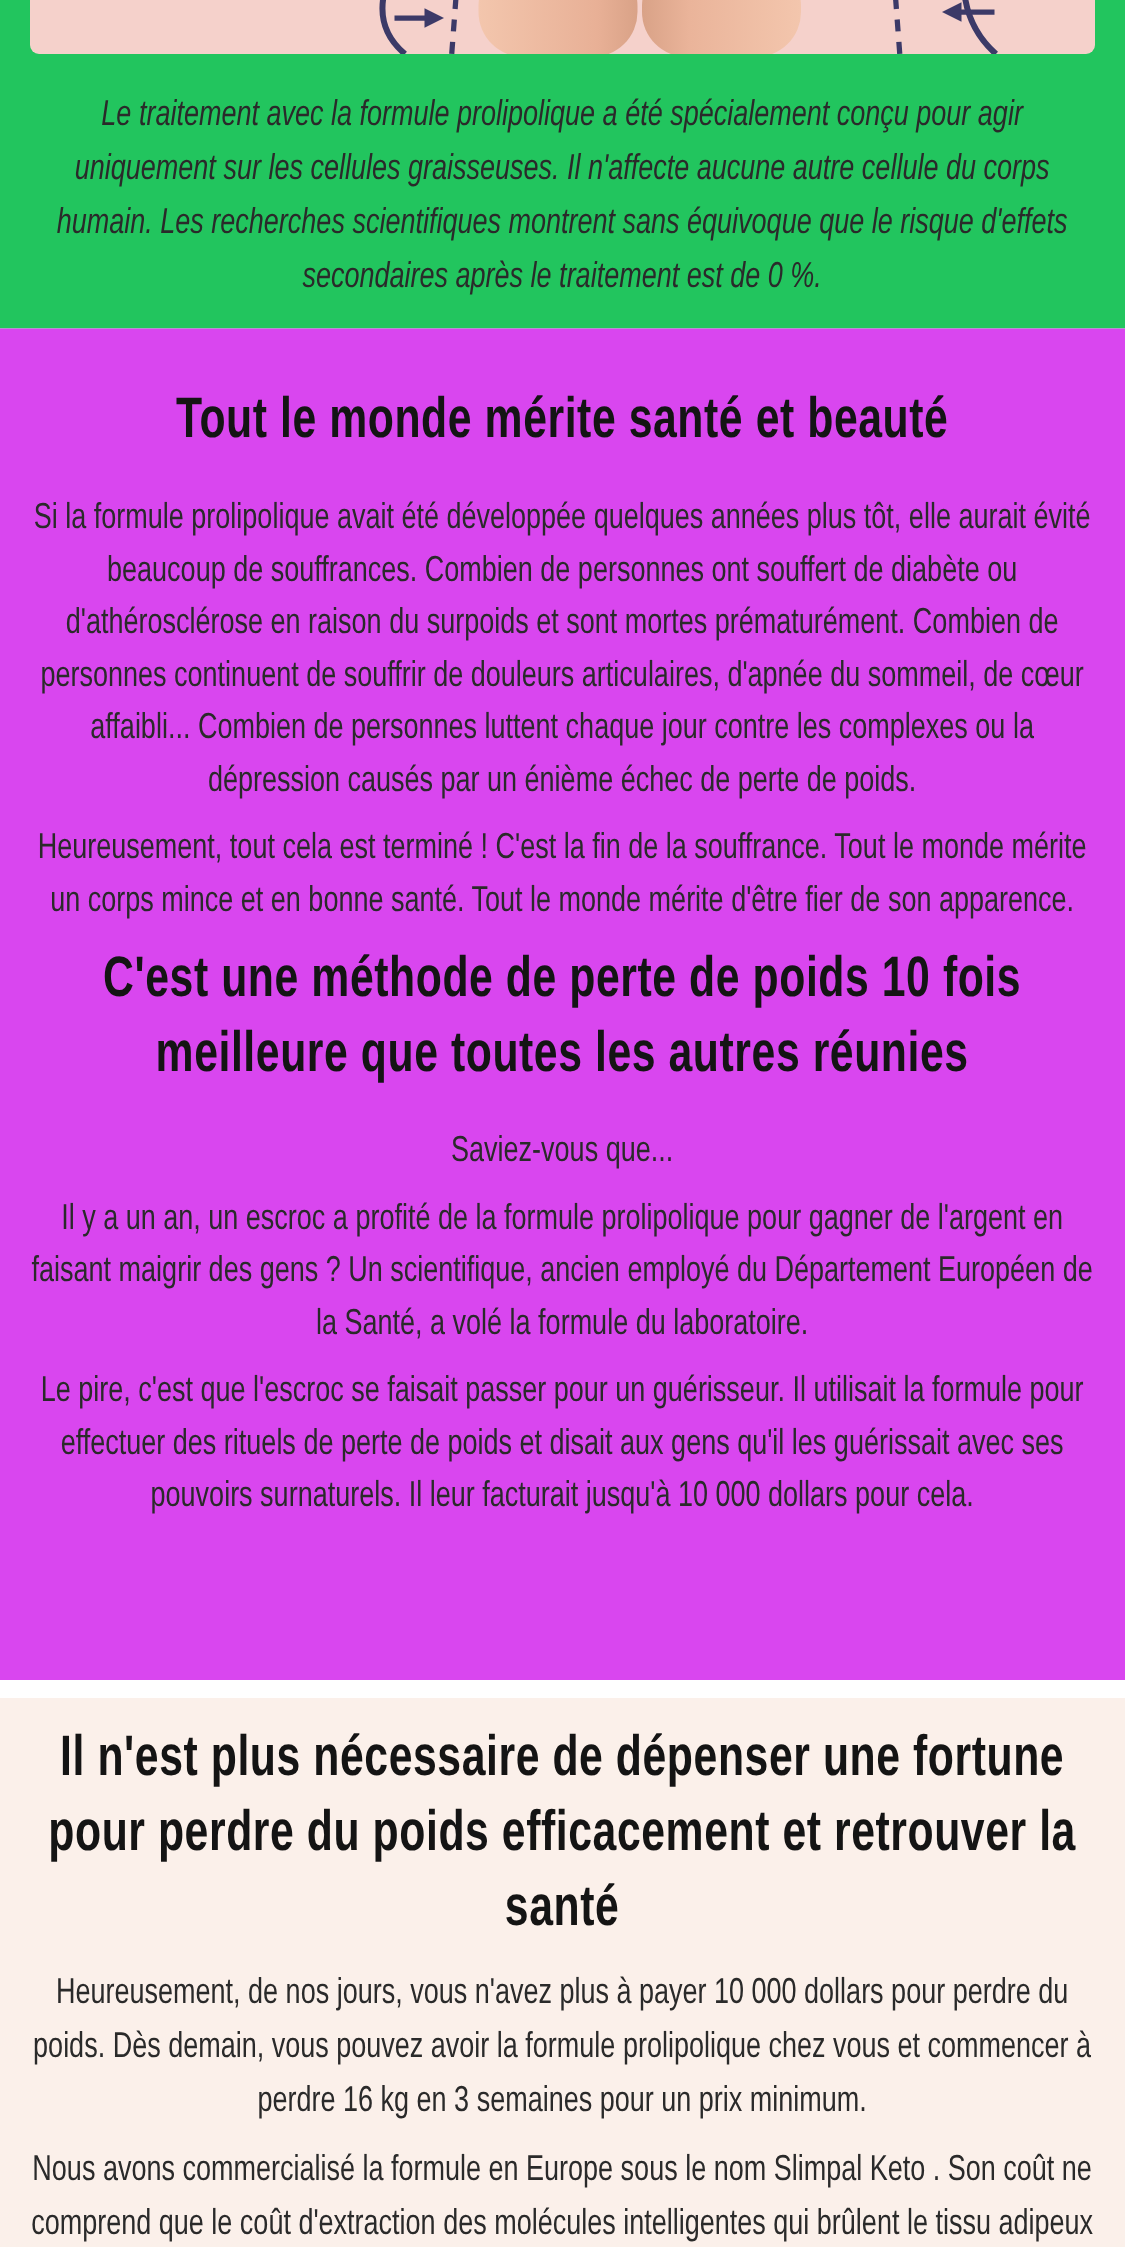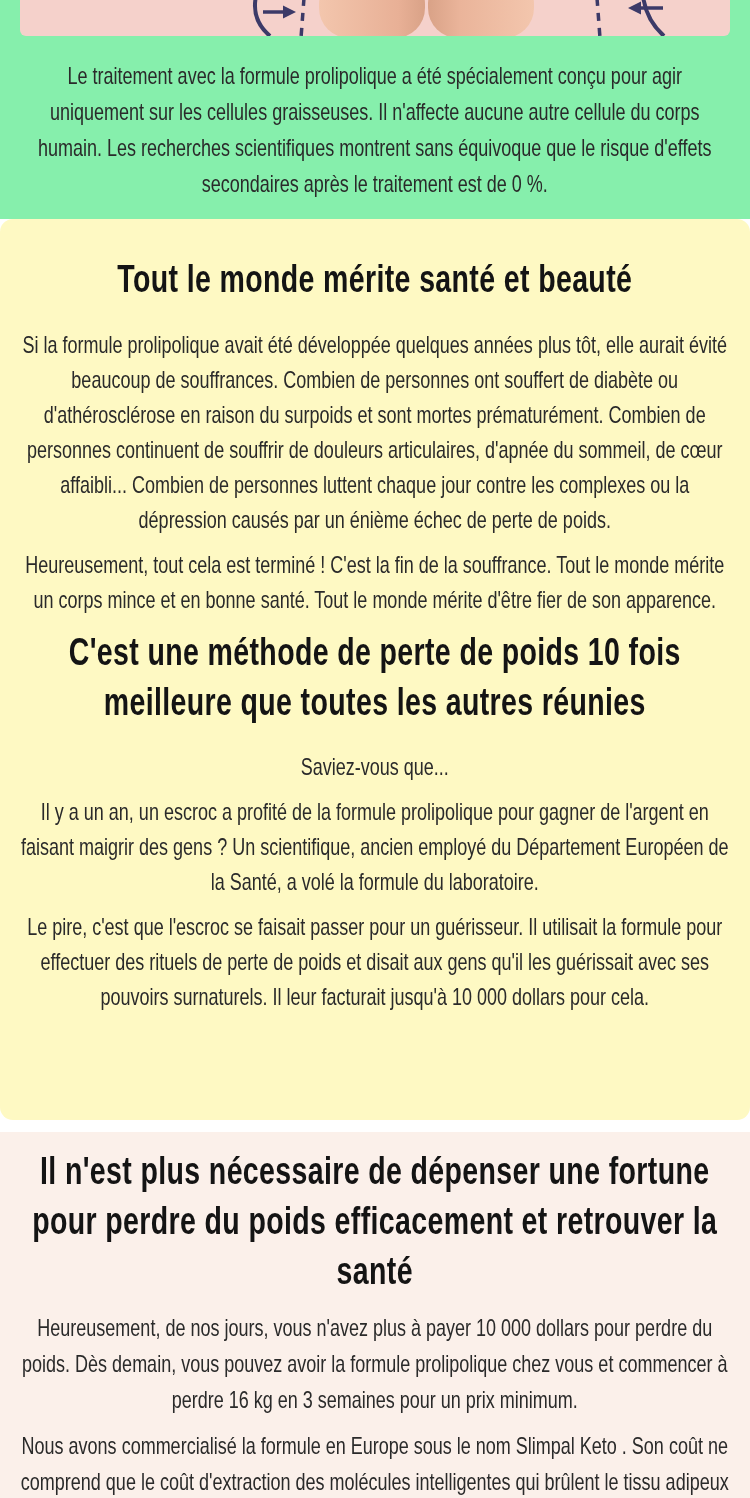--- a/index.html
+++ b/index.html
@@ -13,39 +13,39 @@
   }
   
   .cx {
     width: 946px;
     margin-left: 20px;
     transform: scaleX(0.75);
     transform-origin: 0 0;
     text-align: center;
   }
   .yellow-box {
-    background: #86efac;
+    background: #22c55e;
     height: 219px;
     overflow: hidden;
+    font-style: italic;
   }
   .hero-img {
     display: block;
     margin: 0 0 0 20px;
     border-radius: 0 0 6px 6px;
   }
   .yellow-box p {
     font-size: 24px;
     line-height: 36px;
     margin: 22px 0 0;
   }
   .main-section {
-    background: #fef9c3;
+    background: #d946ef;
     height: 901px;
     overflow: hidden;
-    border-radius: 13px;
   }
   .main-section h1 {
     font-size: 38px;
     line-height: 48px;
     font-weight: 700;
     color: #141414;
     margin: 36px 0 24px;
     letter-spacing: 0.5px;
   }
   .main-section h2 {

